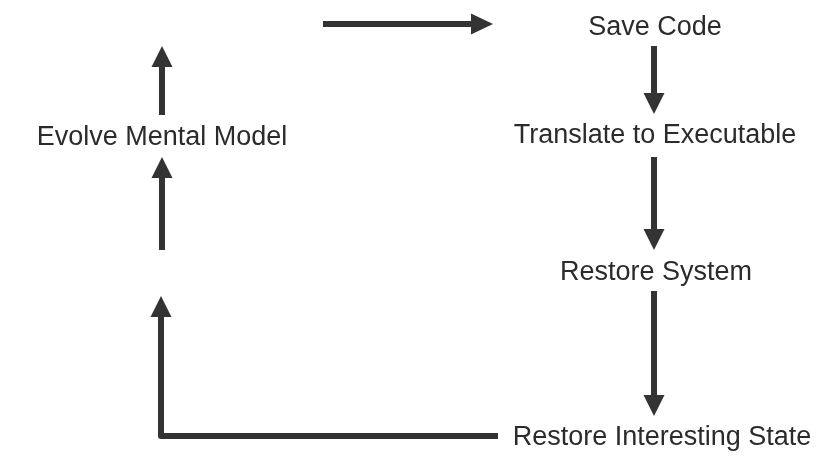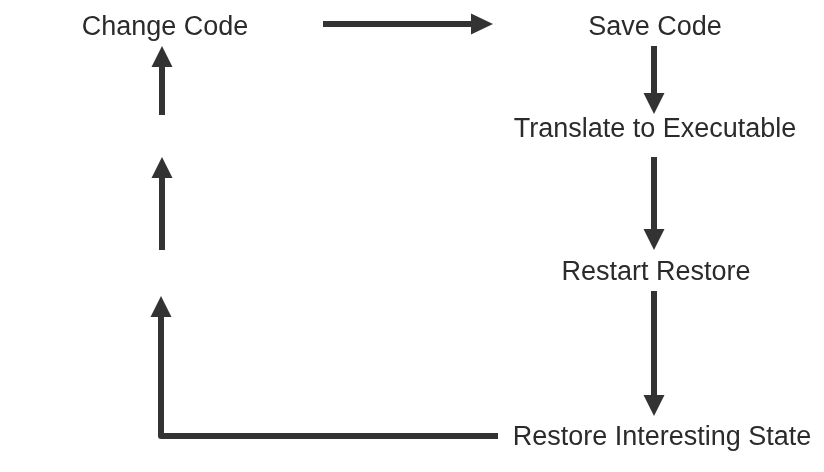--- a/index.html
+++ b/index.html
@@ -68,25 +68,25 @@
       <line x1="162" y1="250" x2="162" y2="176" stroke="#333333" stroke-width="6"></line>
       <polygon points="162,157 151.5,178 172.5,178" fill="#333333"></polygon>
     </g>
 
     <g>
       <line x1="162" y1="115" x2="162" y2="66" stroke="#333333" stroke-width="6"></line>
       <polygon points="162,46 151.5,67 172.5,67" fill="#333333"></polygon>
     </g>
   </svg>
 
-  <div class="node" style="left:165px; top:27px;">Change Code</div>
 
   <div class="node" style="left:655px; top:27px;text-align:center;">Save Code</div>
 
-  <div class="node" style="left:655px; top:129px;text-align:center;">Translate to Executable</div>
+  <div class="node" style="left:655px; top:135px;text-align:center;">Translate to Executable</div>
 
-  <div class="node" style="left:656px; top:272px;">Restart Restore</div>
+  <div class="node" style="left:656px; top:272px;">Restore System</div>
 
   <div class="node" style="left:662px; top:437px;">Restore Interesting State</div>
 
 
+  <div class="node" style="left:162px; top:137px;">Evolve Mental Model</div>
 
 </div>
 
 </body></html>

